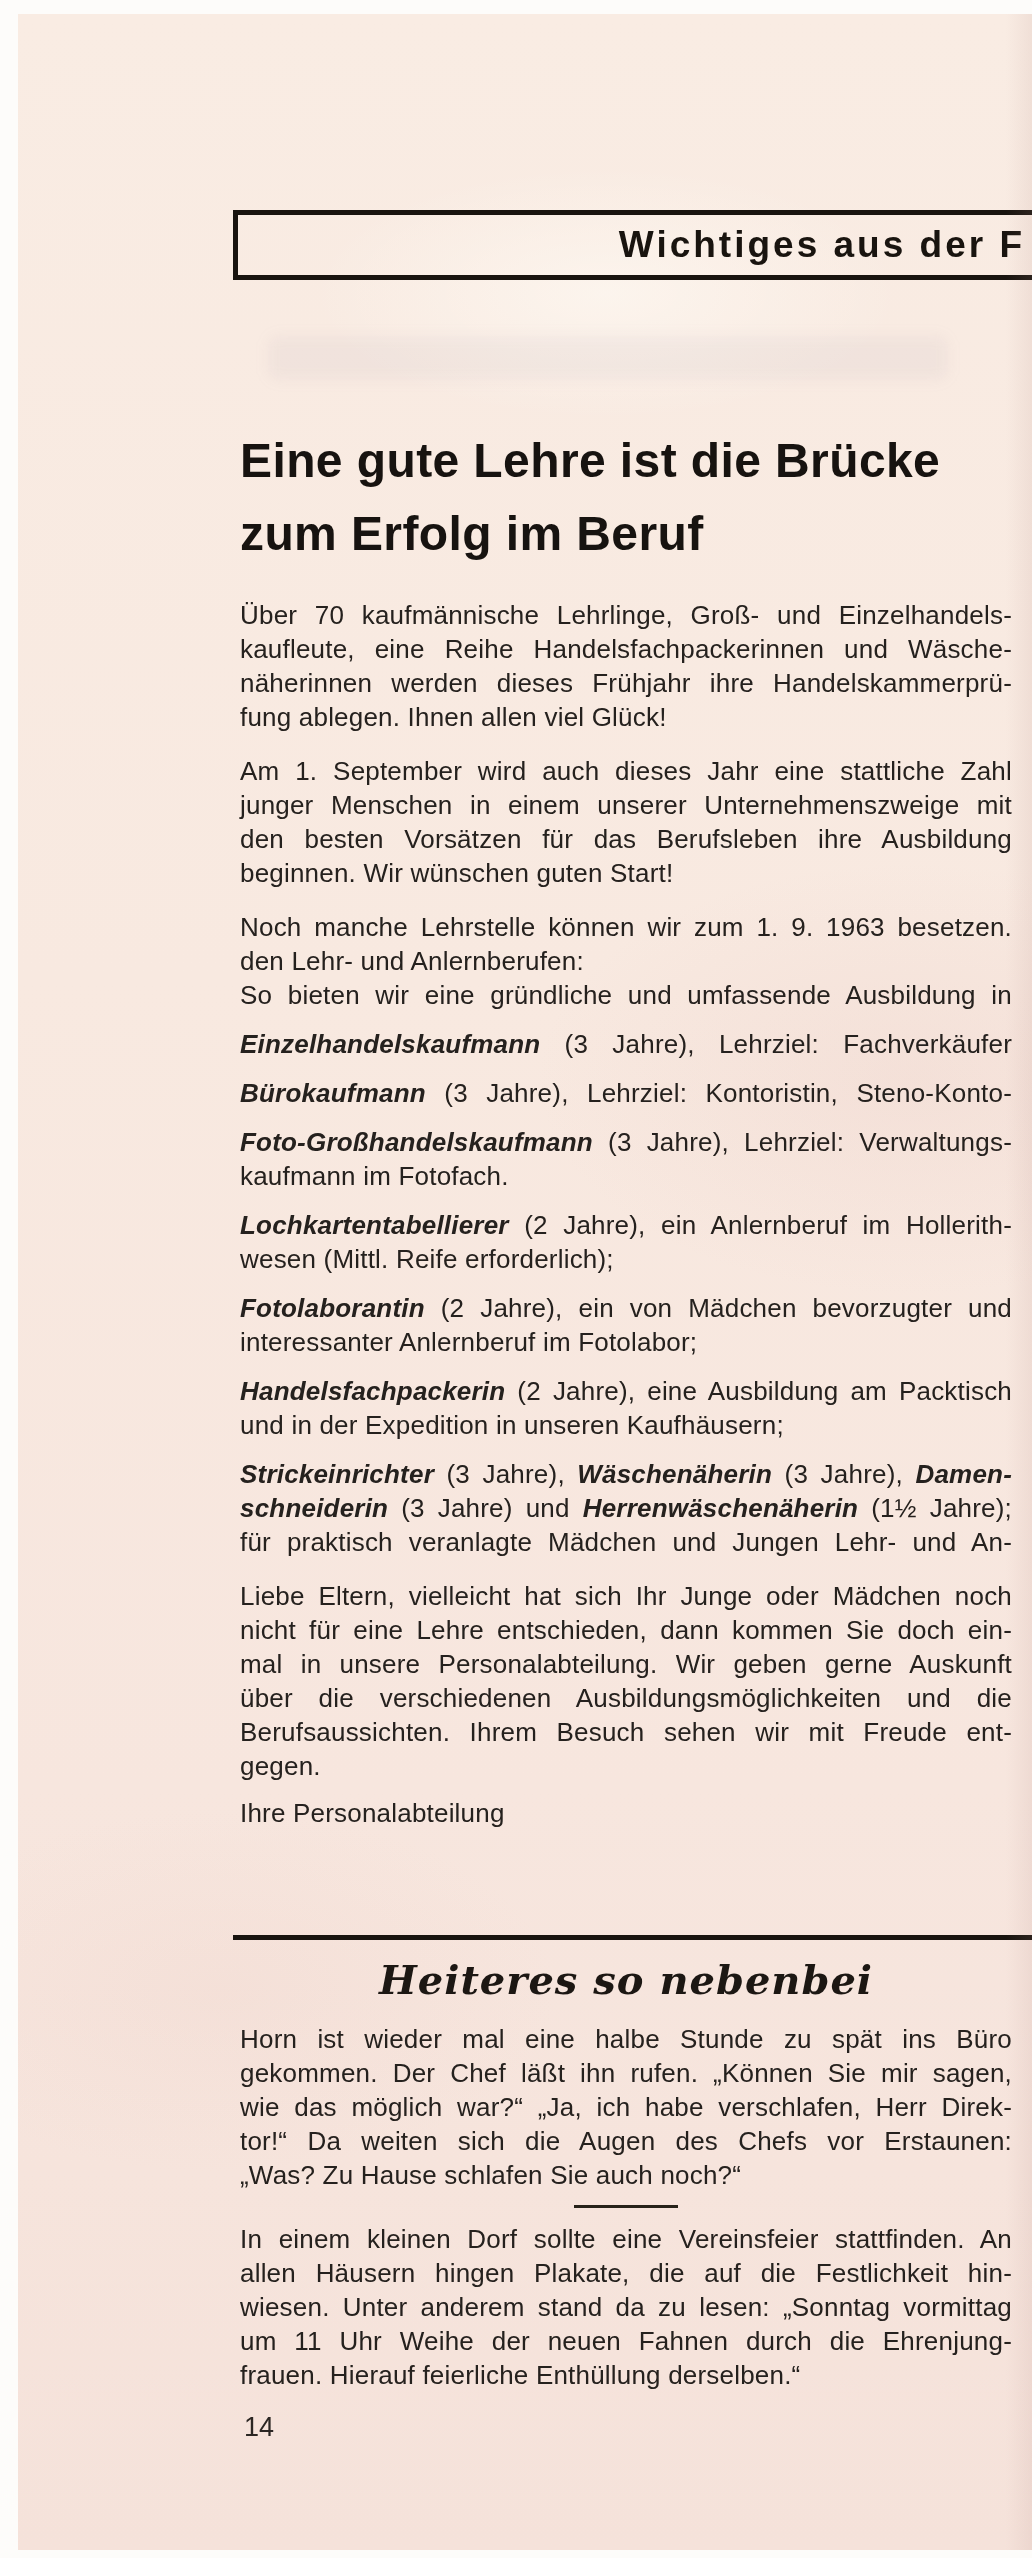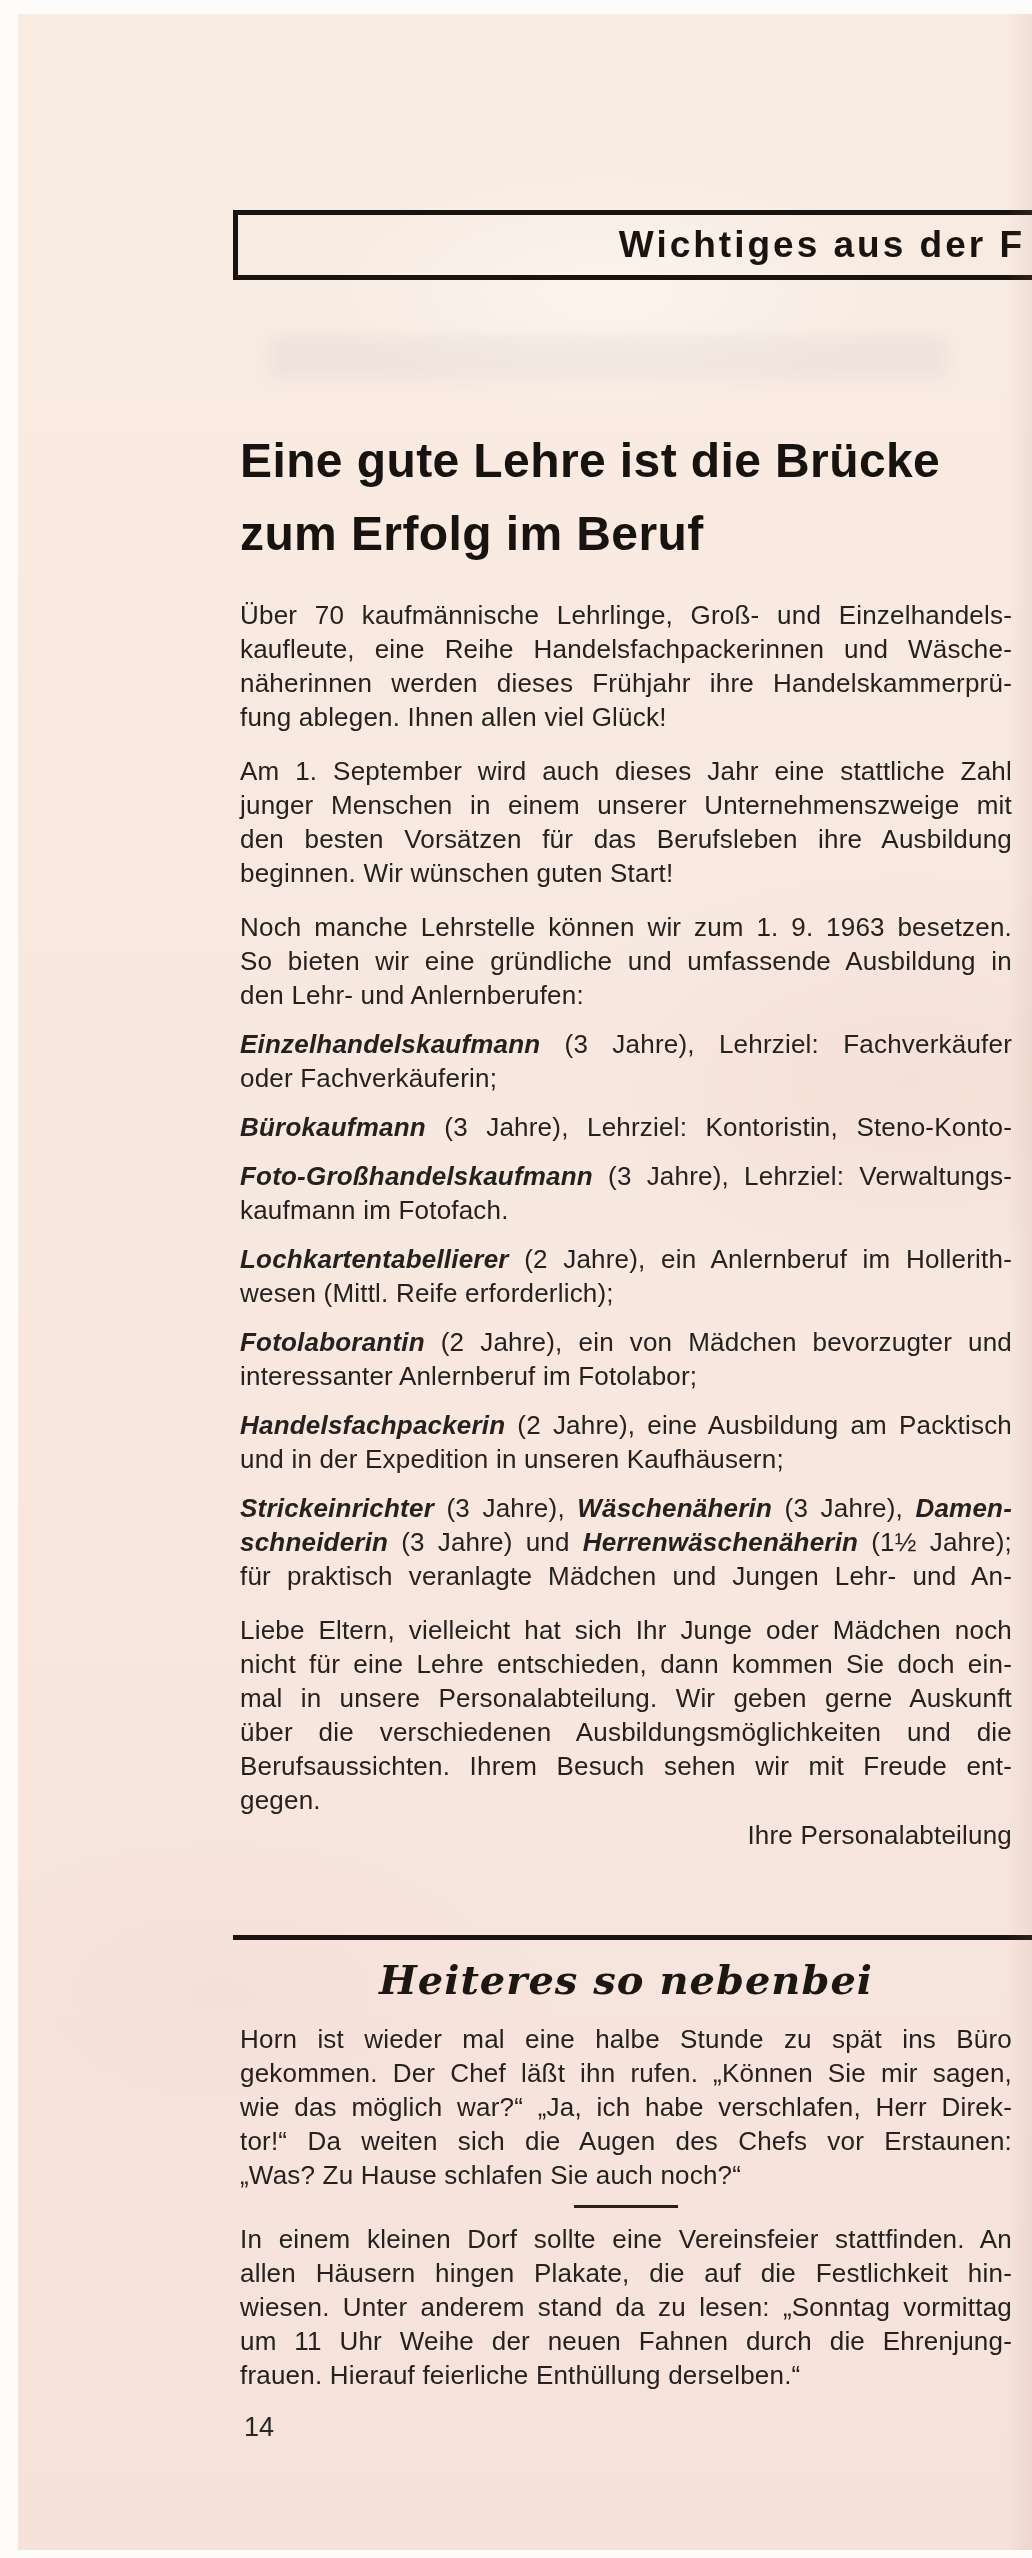--- a/index.html
+++ b/index.html
@@ -50,21 +50,21 @@
     position:absolute;left:222px;top:584px;width:772px;
     font-size:26px;line-height:34px;color:#25211e;
     letter-spacing:0.2px;
   }
   .para{margin-top:20px;}
   .para:first-child{margin-top:0;}
   .para.job{margin-top:15px;}
   .tline{text-align:justify;text-align-last:justify;}
   .tline.last{text-align-last:left;}
   .b{font-weight:bold;font-style:italic;}
-  .signature{text-align:right;margin-top:1px;}
+  .signature{text-align:left;margin-top:13px;}
   .rule{
     position:absolute;left:215px;right:-10px;top:1921px;height:5px;background:#19140f;
   }
   .humor-heading{
     position:absolute;left:222px;top:1942px;width:772px;text-align:center;
     font-family:"DejaVu Serif", serif;font-style:italic;font-weight:bold;
     font-size:40px;letter-spacing:1px;color:#1c1713;
   }
   .jokes{
     position:absolute;left:222px;top:2008px;width:772px;
@@ -102,26 +102,25 @@
         <div class="tline last"><span>fung ablegen. Ihnen allen viel Glück!</span></div>
       </div>
       <div class="para">
         <div class="tline"><span>Am 1. September wird auch dieses Jahr eine stattliche Zahl</span></div>
         <div class="tline"><span>junger Menschen in einem unserer Unternehmenszweige mit</span></div>
         <div class="tline"><span>den besten Vorsätzen für das Berufsleben ihre Ausbildung</span></div>
         <div class="tline last"><span>beginnen. Wir wünschen guten Start!</span></div>
       </div>
       <div class="para">
         <div class="tline"><span>Noch manche Lehrstelle können wir zum 1. 9. 1963 besetzen.</span></div>
+        <div class="tline last"><span>den Lehr- und Anlernberufen:</span></div>
         <div class="tline"><span>So bieten wir eine gründliche und umfassende Ausbildung in</span></div>
-        <div class="tline last"><span>den Lehr- und Anlernberufen:</span></div>
       </div>
       <div class="para job">
         <div class="tline"><span class="b">Einzelhandelskaufmann</span><span> (3 Jahre), Lehrziel: Fachverkäufer</span></div>
-        <div class="tline last"><span>oder Fachverkäuferin;</span></div>
       </div>
       <div class="para job">
         <div class="tline"><span class="b">Bürokaufmann</span><span> (3 Jahre), Lehrziel: Kontoristin, Steno-Konto-</span></div>
       </div>
       <div class="para job">
         <div class="tline"><span class="b">Foto-Großhandelskaufmann</span><span> (3 Jahre), Lehrziel: Verwaltungs-</span></div>
         <div class="tline last"><span>kaufmann im Fotofach.</span></div>
       </div>
       <div class="para job">
         <div class="tline"><span class="b">Lochkartentabellierer</span><span> (2 Jahre), ein Anlernberuf im Hollerith-</span></div>

